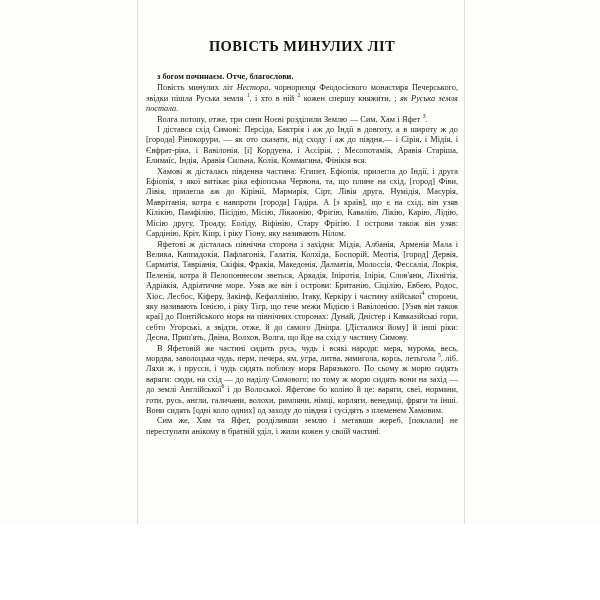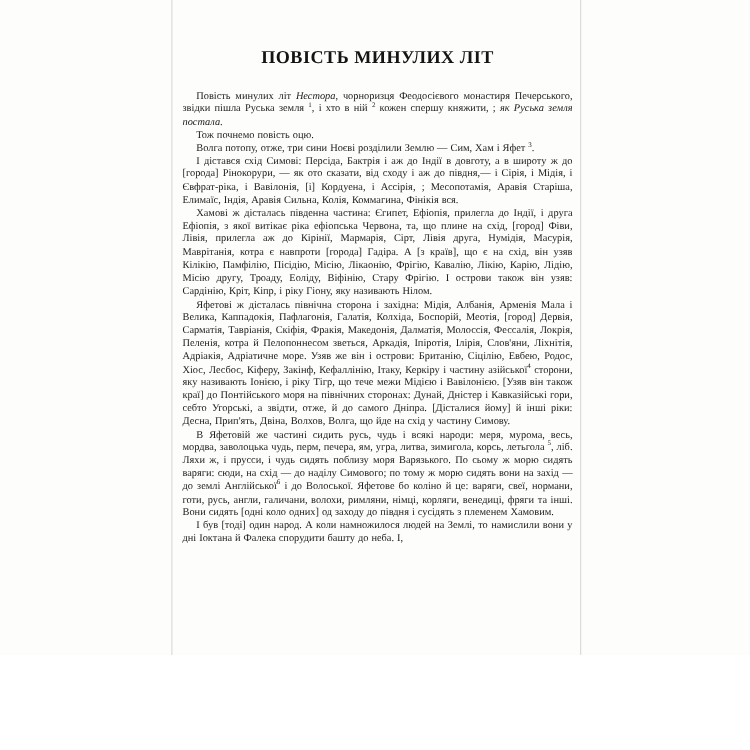--- a/index.html
+++ b/index.html
@@ -65,24 +65,24 @@
   }
 </style>
 </head>
 <body>
 
 <div class="canvas">
   <div class="page-edge left"></div>
   <div class="page-edge right"></div>
   <div class="content">
     <h1 class="title">ПОВІСТЬ МИНУЛИХ ЛІТ</h1>
+    <p class="opening">з богом починаєм. Отче, благослови.</p>
     <div id="text-body">
         <p class="para"><span>Повість минулих літ </span><i>Нестора</i><span>, чорноризця Феодосієвого монастиря Печерського, звідки пішла Руська земля </span><sup>1</sup><span>, і хто в ній </span><sup>2</sup><span> кожен спершу княжити, ; </span><i>як Руська земля постала</i><span>.</span></p>
-        <p class="para"><span>Тож почнемо повість оцю.</span></p>
         <p class="para"><span>Волга потопу, отже, три сини Ноєві розділили Землю — Сим, Хам і Яфет </span><sup>3</sup><span>.</span></p>
         <p class="para"><span>І дістався схід Симові: Персіда, Бактрія і аж до Індії в довготу, а в широту ж до [города] Рінокорури, — як ото сказати, від сходу і аж до півдня,— і Сірія, і Мідія, і Євфрат-ріка, і Вавілонія, [і] Кордуена, і Ассірія, ; Месопотамія, Аравія Старіша, Елимаїс, Індія, Аравія Сильна, Колія, Коммагина, Фінікія вся.</span></p>
         <p class="para"><span>Хамові ж дісталась південна частина: Єгипет, Ефіопія, прилегла до Індії, і друга Ефіопія, з якої витікає ріка ефіопська Червона, та, що плине на схід, [город] Фіви, Лівія, прилегла аж до Кірінії, Мармарія, Сірт, Лівія друга, Нумідія, Масурія, Маврітанія, котра є навпроти [города] Гадіра. А [з країв], що є на схід, він узяв Кілікію, Памфілію, Пісідію, Місію, Лікаонію, Фрігію, Кавалію, Лікію, Карію, Лідію, Місію другу, Троаду, Еоліду, Віфінію, Стару Фрігію. І острови також він узяв: Сардінію, Кріт, Кіпр, і ріку Гіону, яку називають Нілом.</span></p>
         <p class="para"><span>Яфетові ж дісталась північна сторона і західна: Мідія, Албанія, Арменія Мала і Велика, Каппадокія, Пафлагонія, Галатія, Колхіда, Боспорій, Меотія, [город] Дервія, Сарматія, Тавріанія, Скіфія, Фракія, Македонія, Далматія, Молоссія, Фессалія, Локрія, Пеленія, котра й Пелопоннесом зветься, Аркадія, Іпіротія, Ілірія, Слов'яни, Ліхнітія, Адріакія, Адріатичне море. Узяв же він і острови: Британію, Сіцілію, Евбею, Родос, Хіос, Лесбос, Кіферу, Закінф, Кефаллінію, Ітаку, Керкіру і частину азійської</span><sup>4</sup><span> сторони, яку називають Іонією, і ріку Тігр, що тече межи Мідією і Вавілонією. [Узяв він також краї] до Понтійського моря на північних сторонах: Дунай, Дністер і Кавказійські гори, себто Угорські, а звідти, отже, й до самого Дніпра. [Дісталися йому] й інші ріки: Десна, Прип'ять, Двіна, Волхов, Волга, що йде на схід у частину Симову.</span></p>
         <p class="para"><span>В Яфетовій же частині сидить русь, чудь і всякі народи: меря, мурома, весь, мордва, заволоцька чудь, перм, печера, ям, угра, литва, зимигола, корсь, летьгола </span><sup>5</sup><span>, ліб. Ляхи ж, і прусси, і чудь сидять поблизу моря Варязького. По сьому ж морю сидять варяги: сюди, на схід — до наділу Симового; по тому ж морю сидять вони на захід — до землі Англійської</span><sup>6</sup><span> і до Волоської. Яфетове бо коліно й це: варяги, свеї, нормани, готи, русь, англи, галичани, волохи, римляни, німці, корляги, венедиці, фряги та інші. Вони сидять [одні коло одних] од заходу до півдня і сусідять з племенем Хамовим.</span></p>
-        <p class="para"><span>І був [тоді] один народ. А коли намножилося людей на Землі, то намислили вони у дні Іоктана й Фалека спорудити башту до неба. І,</span></p>
+        <p class="para"><span>Сим же, Хам та Яфет, розділивши землю і метавши жереб, [поклали] не переступати анікому в братній уділ, і жили кожен у своїй частині.</span></p>
       </div>
   </div>
 </div>
 
 </body></html>

